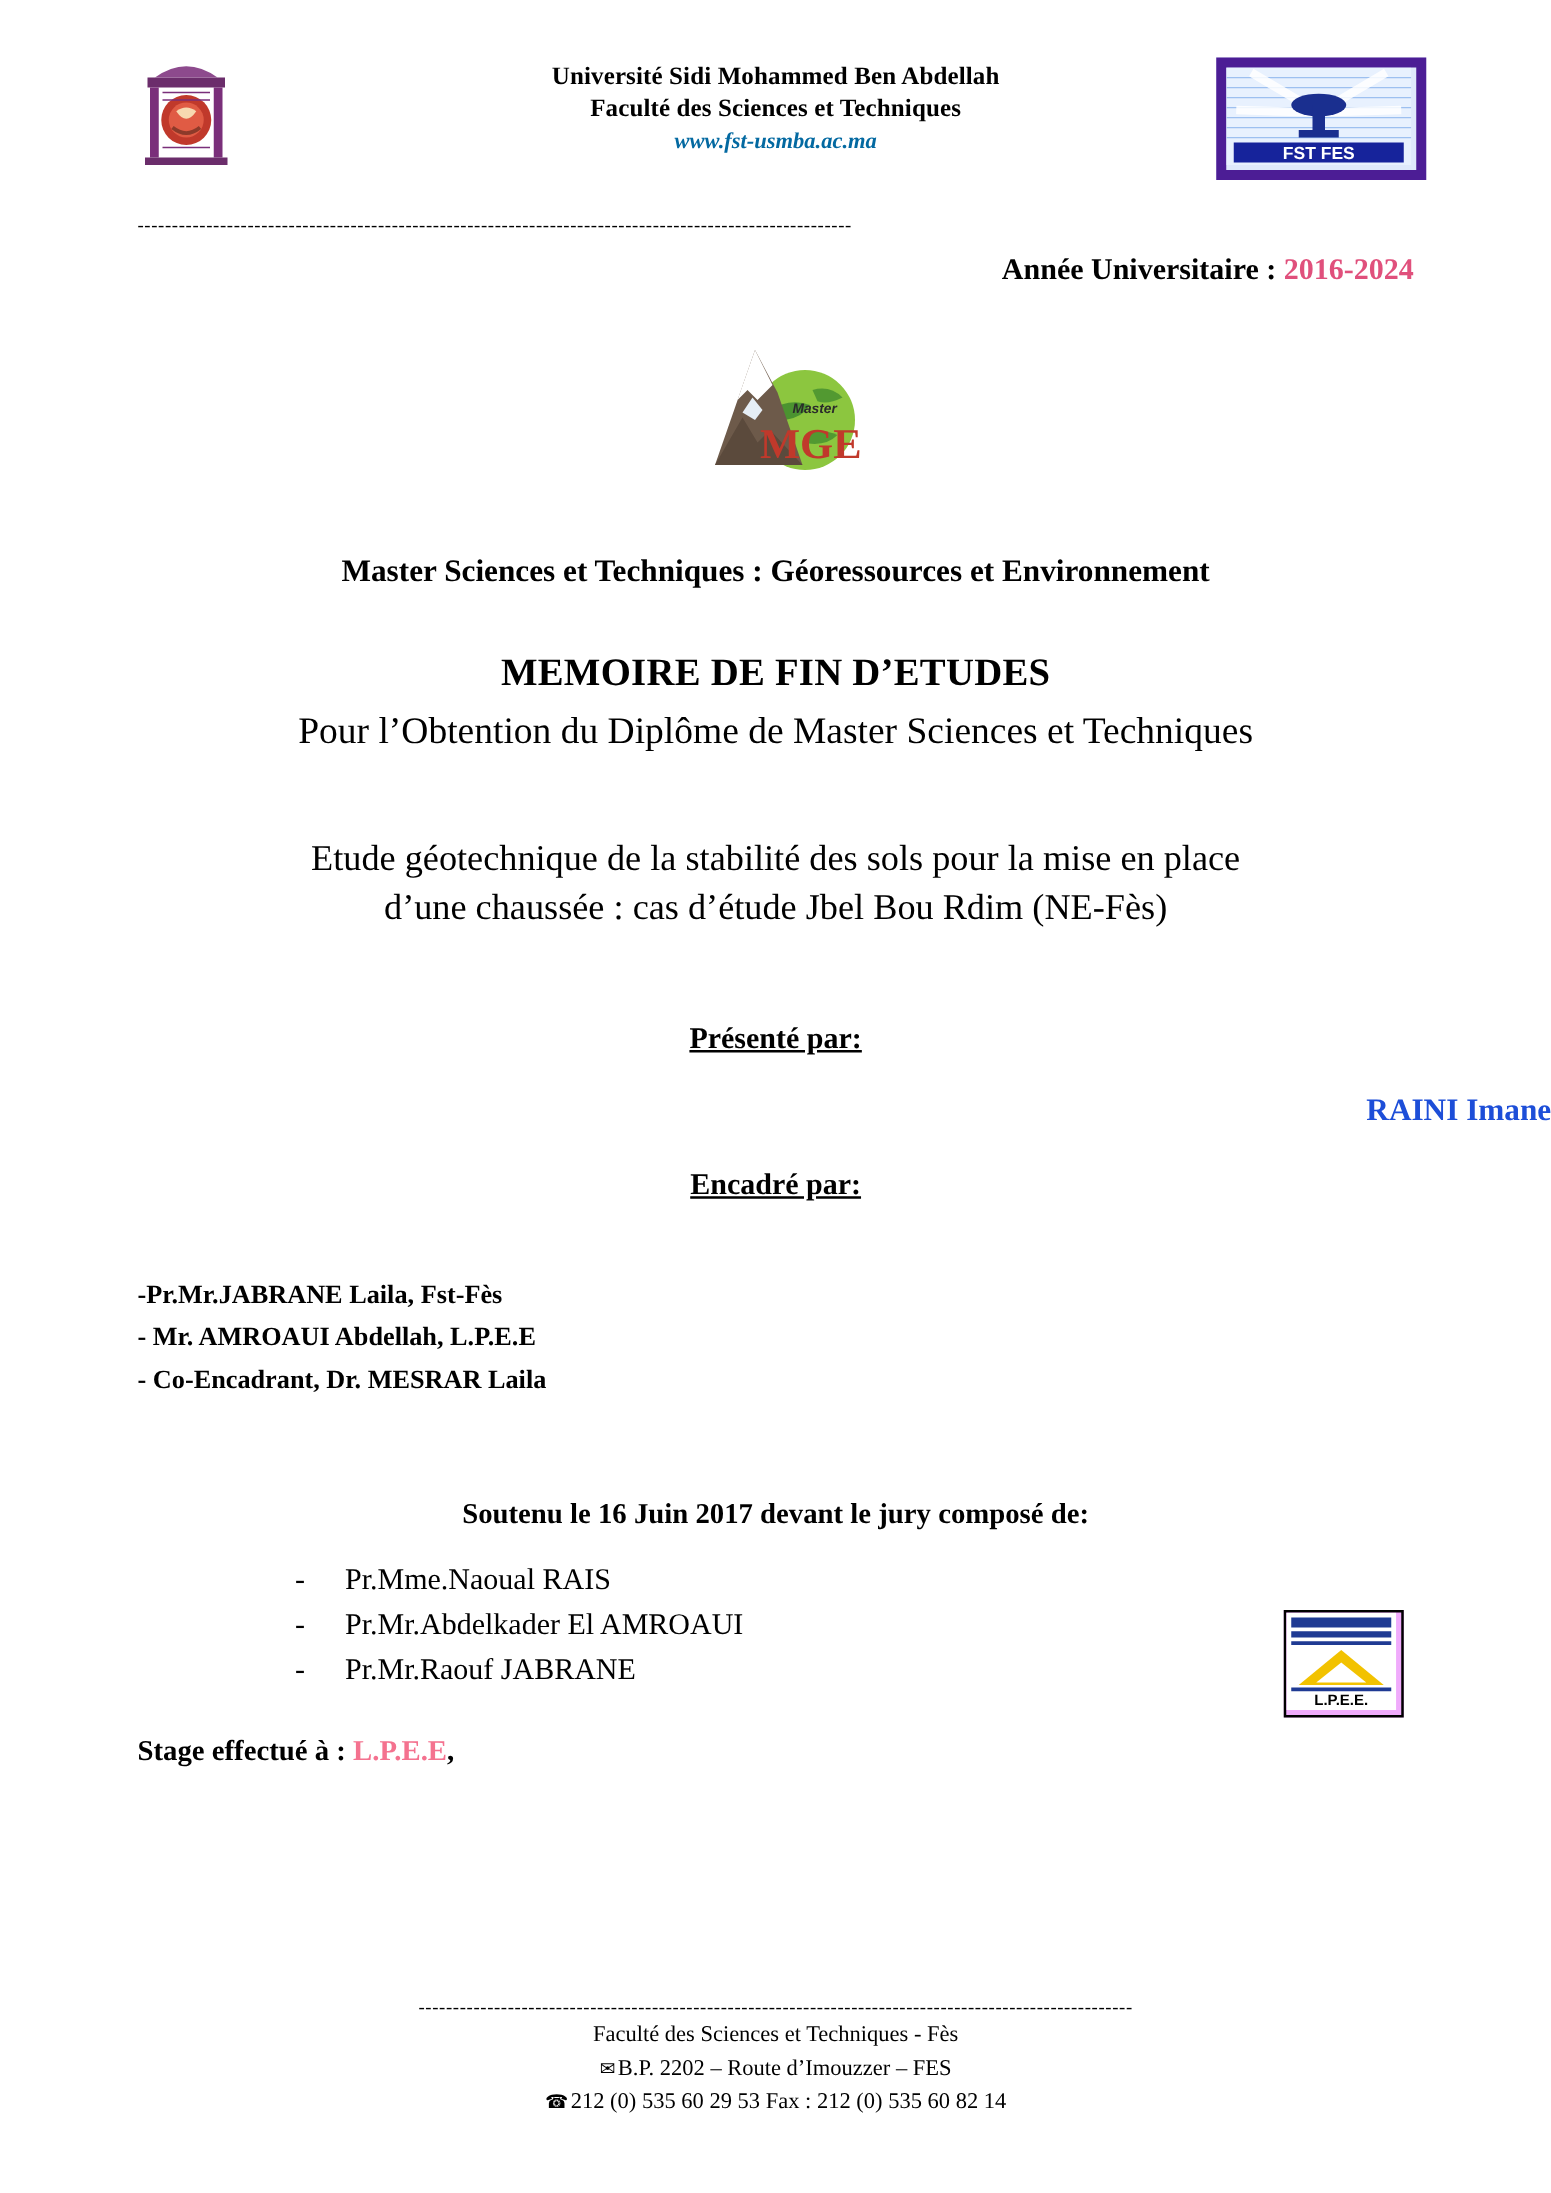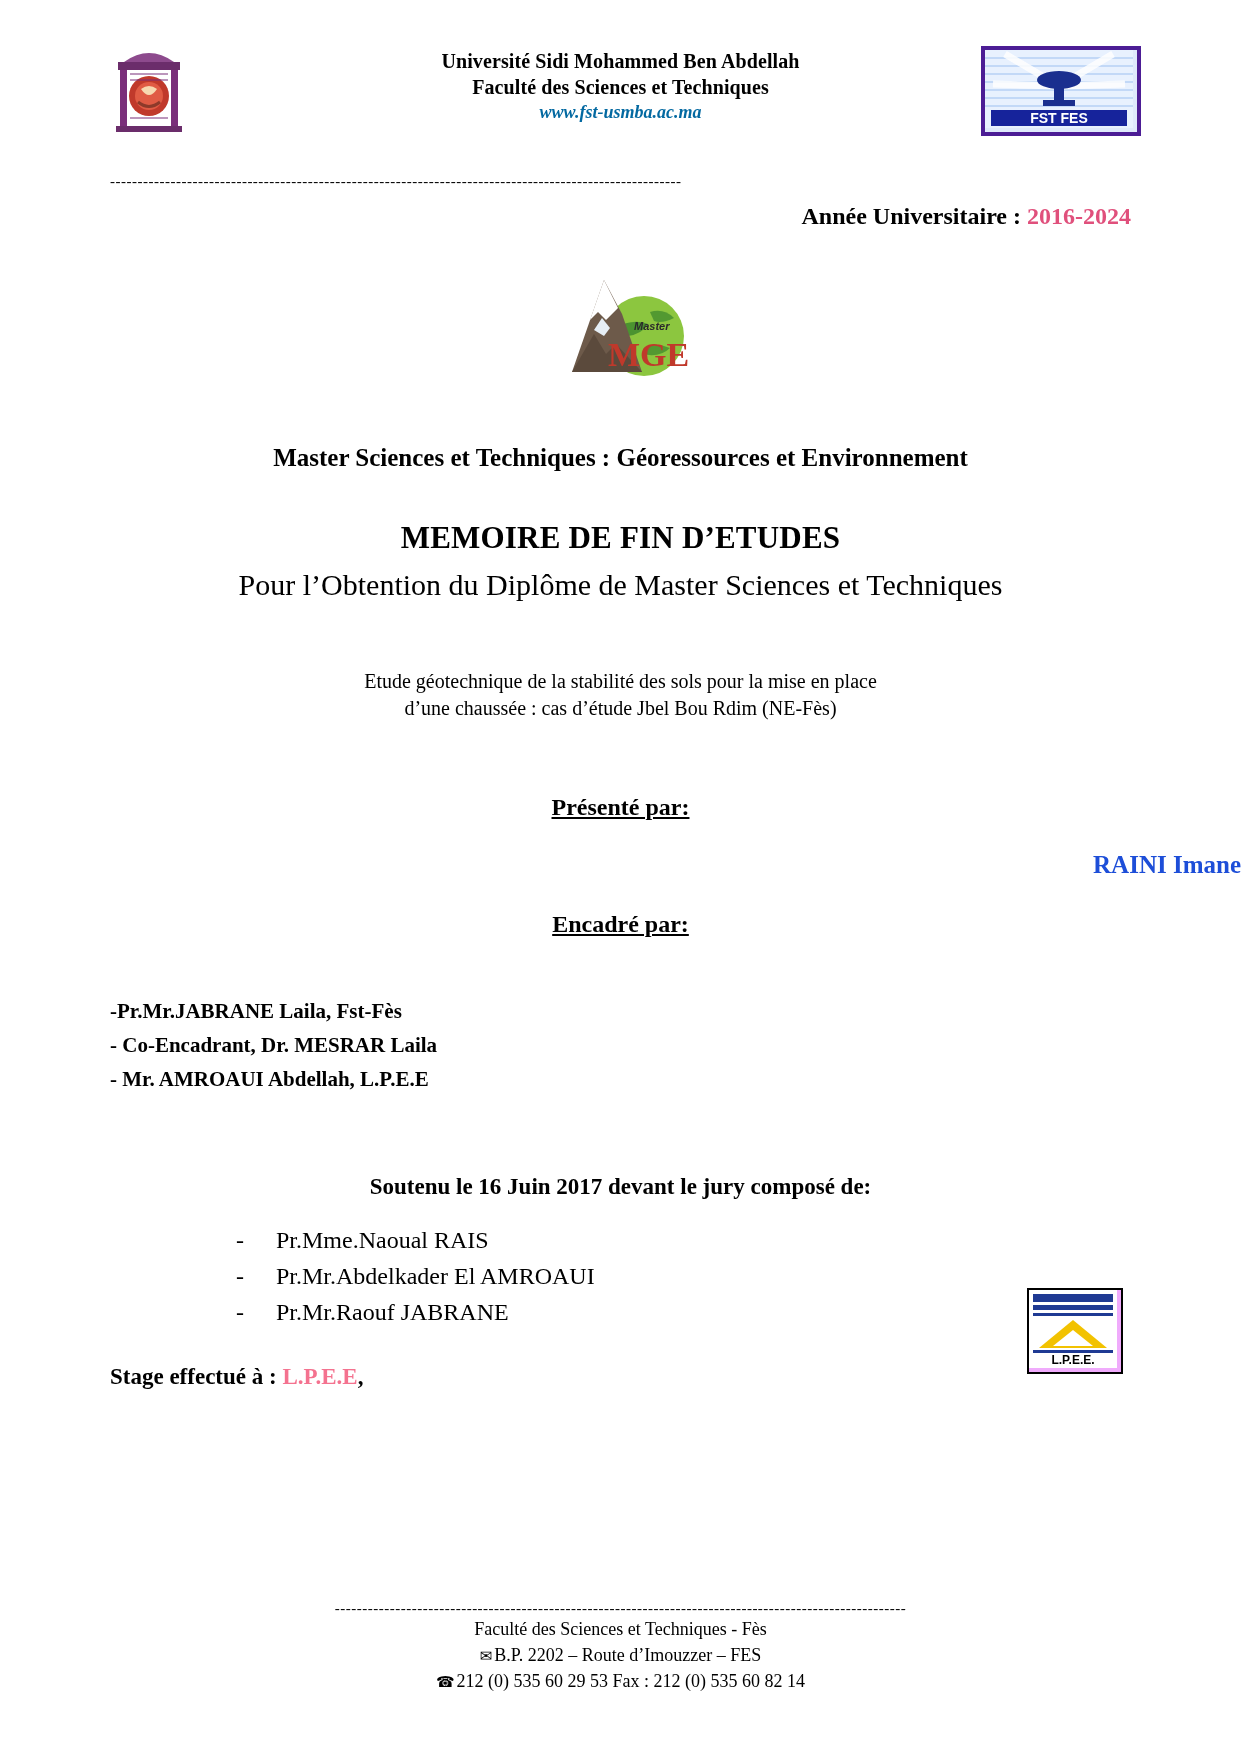--- a/index.html
+++ b/index.html
@@ -51,21 +51,21 @@
     top: -4px;
     width: 78px;
     height: 92px;
   }
   .fst-logo {
     position: absolute;
     right: -10px;
     top: -2px;
     width: 152px;
     height: 82px;
-    border: 4px solid #4c1d95;
+    border: 8px solid #4c1d95;
     background: #dfe9fb;
     overflow: hidden;
   }
   .dashline {
     margin: 6px 110px 0 110px;
     font-family: "Liberation Serif", serif;
     font-size: 15px;
     letter-spacing: 0.5px;
     color: #000;
     white-space: nowrap;
@@ -110,21 +110,21 @@
     margin-top: 48px;
     letter-spacing: 0.2px;
   }
   .pour {
     text-align: center;
     font-size: 30px;
     margin-top: 12px;
   }
   .titre {
     text-align: center;
-    font-size: 20px;
+    font-size: 29px;
     line-height: 1.35;
     margin-top: 66px;
     padding: 0 120px;
   }
   .presente {
     text-align: center;
     font-weight: bold;
     font-size: 24px;
     margin-top: 72px;
     text-decoration: underline;
@@ -297,22 +297,22 @@
     <div>Etude géotechnique de la stabilité des sols pour la mise en place</div>
     <div>d’une chaussée : cas d’étude Jbel Bou Rdim (NE-Fès)</div>
   </div>
 
   <div class="presente">Présenté par:</div>
   <div class="author">RAINI Imane</div>
   <div class="encadre">Encadré par:</div>
 
   <div class="supervisors">
     <div>-Pr.Mr.JABRANE Laila, Fst-Fès</div>
+    <div>- Mr. AMROAUI Abdellah, L.P.E.E</div>
     <div>- Co-Encadrant, Dr. MESRAR Laila</div>
-    <div>- Mr. AMROAUI Abdellah, L.P.E.E</div>
   </div>
 
   <div class="soutenu">Soutenu le 16 Juin 2017 devant le jury composé de:</div>
 
   <div class="jury">
     <div class="jury-row">
       <span class="jury-dash">-</span>
       <span>Pr.Mme.Naoual RAIS</span>
     </div>
     <div class="jury-row">

